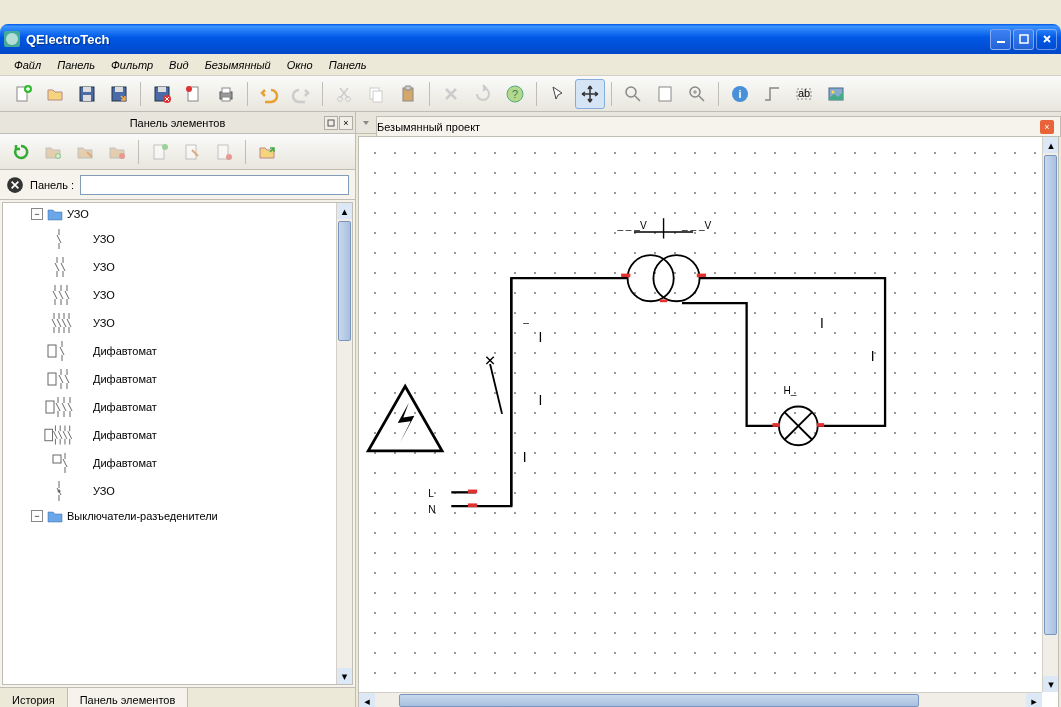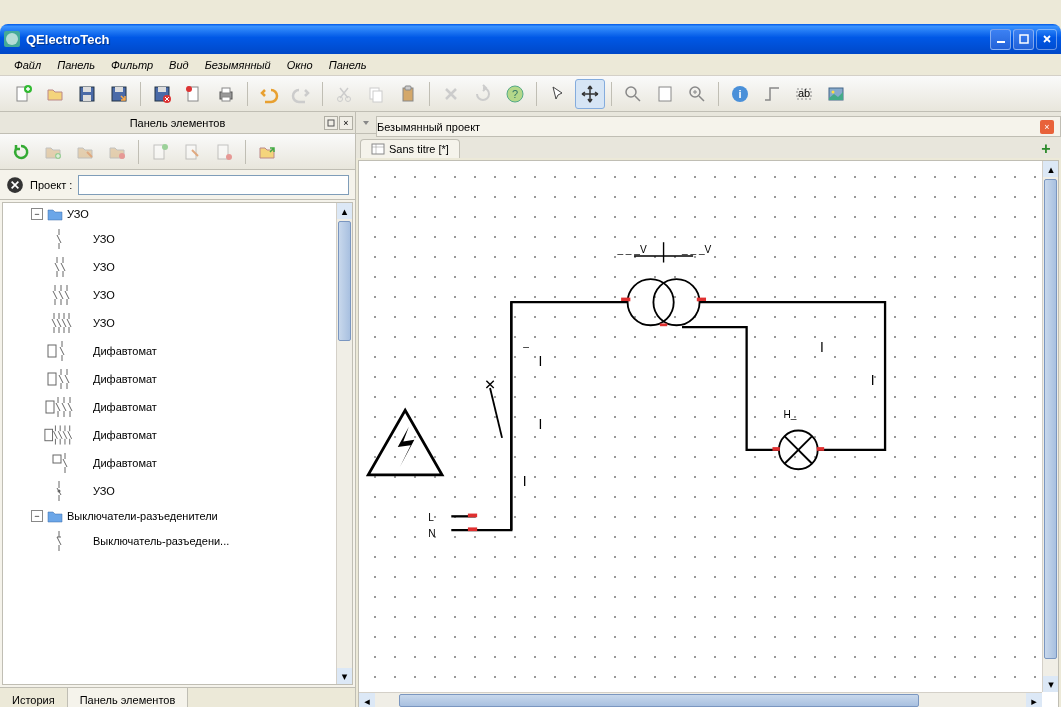--- a/index.html
+++ b/index.html
@@ -346,21 +346,21 @@
           </svg>
         </div>
     </div>
     <div class="filter-row">
       <div class="x-icon">
           <svg viewBox="0 0 16 16">
             <circle cx="8" cy="8" r="7" fill="#333"></circle>
             <path d="M5 5l6 6M11 5l-6 6" stroke="#fff" stroke-width="1.5"></path>
           </svg>
         </div>
-      <span>Проект :</span>
+      <span>Панель :</span>
       <input type="text" value="" style="">
     </div>
     <div class="tree">
       <div class="tree-folder">
         <span class="exp">−</span>
         <svg class="fld-icon" viewBox="0 0 16 14">
             <path class="fld-svg" d="M1 3h5l2 2h7v8H1z"></path>
           </svg>
         <span>УЗО</span>
       </div>
@@ -450,28 +450,20 @@
           </div>
           <span>УЗО</span>
         </div>
       <div class="tree-folder">
         <span class="exp">−</span>
         <svg class="fld-icon" viewBox="0 0 16 14">
             <path class="fld-svg" d="M1 3h5l2 2h7v8H1z"></path>
           </svg>
         <span>Выключатели-разъеденители</span>
       </div>
-      <div class="tree-node">
-          <div class="tree-icon">
-            <svg width="30" height="24" viewBox="0 0 30 24">
-              <path d="M10 2v6m0 8v6M8 8l4 8M8 8h4" stroke="#666" fill="none"></path>
-            </svg>
-          </div>
-          <span>Выключатель-разъедени...</span>
-        </div>
       <div class="tree-scrollbar">
         <div class="arr up">▴</div>
         <div class="thumb"></div>
         <div class="arr dn">▾</div>
       </div>
     </div>
     <div class="bottom-tabs">
       <div class="btab">История</div>
       <div class="btab active">Панель элементов</div>
     </div>
@@ -481,30 +473,20 @@
     <div class="doc-tabs-row">
       <div class="doc-tab-spacer">
           <svg width="10" height="10" viewBox="0 0 10 10">
             <path d="M2 3l3 4 3-4z" fill="#888"></path>
           </svg>
         </div>
       <div class="doc-tab">
         <span>Безымянный проект</span>
         <div class="doc-tab-close">×</div>
       </div>
-    </div>
-    <div class="sheet-tabs">
-      <div class="sheet-tab">
-        <svg width="14" height="12" viewBox="0 0 14 12">
-            <rect x="1" y="1" width="12" height="10" fill="#fff" stroke="#888"></rect>
-            <path d="M1 4h12M5 1v10" stroke="#888" stroke-width="0.5"></path>
-          </svg>
-        <span>Sans titre [*]</span>
-      </div>
-      <div class="sheet-tab-add">+</div>
     </div>
     <div class="canvas-wrap">
       <div class="canvas-inner">
         <div class="grid-dots"></div>
         <svg class="schematic" viewBox="0 0 740 540">
 
           <g>
             <path d="M50 335 L15 335 L50 270 L85 335 Z" fill="none"></path>
             <path d="M50 270 L90 340 L10 340 Z" fill="none" stroke="#000" stroke-width="3"></path>
             <path d="M54 288 L42 310 L56 308 L44 332 L60 302 L48 304 Z" fill="#000"></path>

